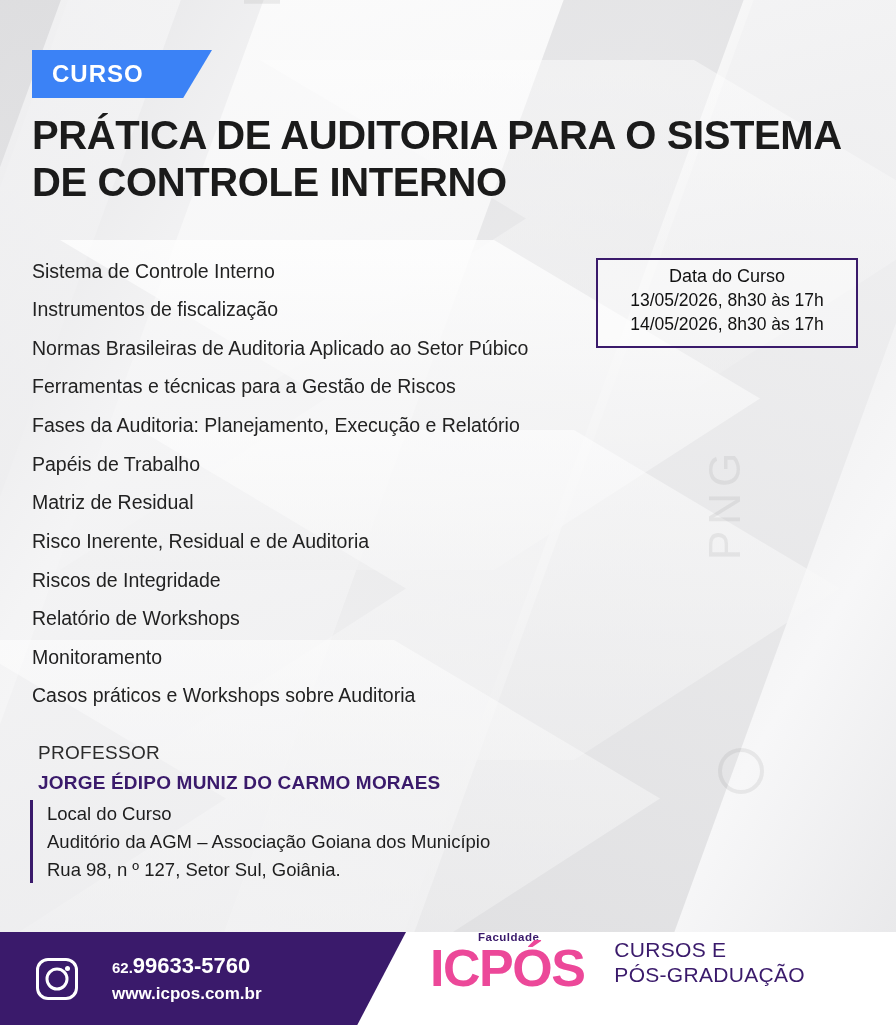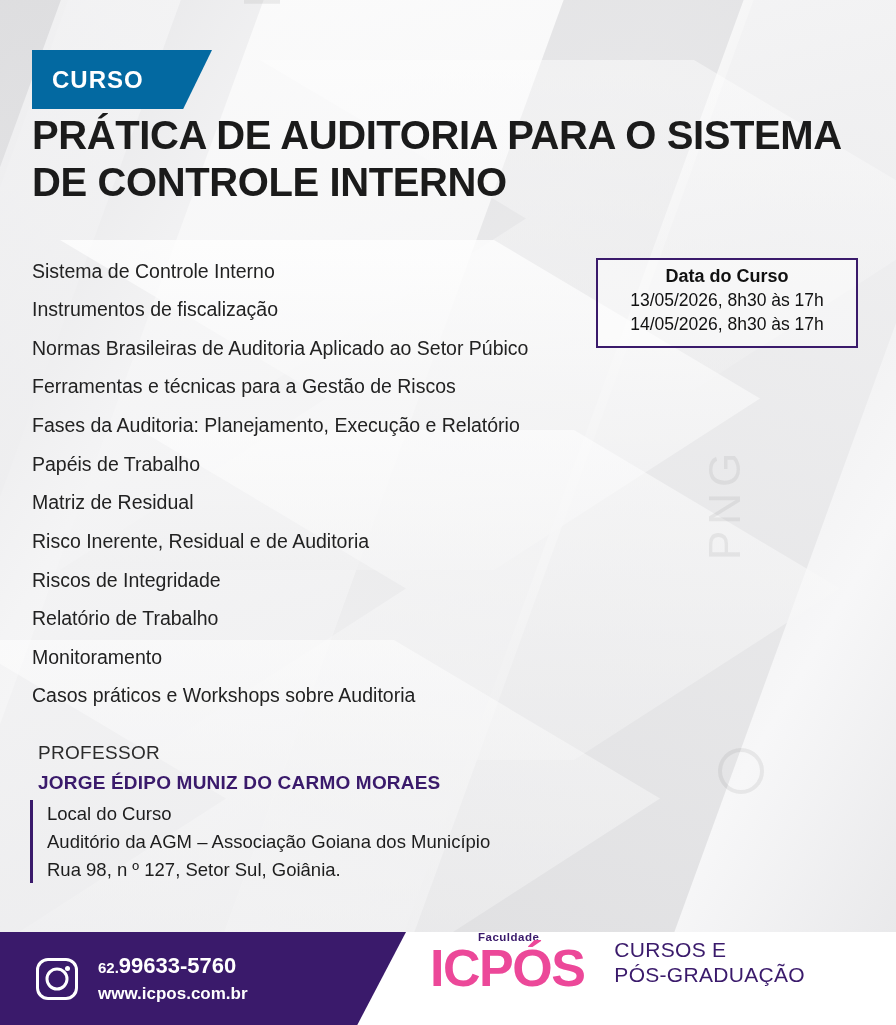--- a/index.html
+++ b/index.html
@@ -58,22 +58,22 @@
     position:absolute;
     width:46px; height:46px;
     border:4px solid rgba(120,120,125,.13);
     border-radius:50%;
     left:718px; top:748px;
   }
 
   
   .curso-tag {
     position:absolute; left:32px; top:50px;
-    height:59px;
-    background:#0369a1;
+    height:48px;
+    background:#3b82f6;
     color:#ffffff;
     font-size:24px;
     font-weight:bold;
     letter-spacing:1px;
     display:flex; align-items:center;
     padding:0 26px 0 20px;
     clip-path:polygon(0 0, 100% 0, 84% 100%, 0 100%);
     width:180px;
   }
 
@@ -104,21 +104,21 @@
   
   .date-box {
     position:absolute; right:38px; top:258px;
     width:262px;
     border:2px solid #3a1a6b;
     background:rgba(255,255,255,.45);
     padding:6px 10px 10px;
     text-align:center;
   }
   .date-box .date-title {
-    font-size:18px; font-weight:bold; color:#111;
+    font-size:18px; font-weight:normal; color:#111;
     margin-bottom:2px;
     text-align:center;
   }
   .date-box .date-line {
     font-size:17.5px; color:#111; line-height:1.35;
   }
 
   
   .prof-wrap { position:absolute; left:38px; top:742px; }
   .prof-label { font-size:19px; color:#2b2b2b; letter-spacing:.3px; }
@@ -142,20 +142,21 @@
     background:#ffffff;
     display:flex; align-items:stretch;
   }
   .footer-left {
     width:406px;
     background:#3a1a6b;
     clip-path:polygon(0 0, 100% 0, 88% 100%, 0 100%);
     display:flex; align-items:center;
     padding-left:36px;
     color:#fff;
+    gap:14px;
   }
   .ig-icon {
     width:42px; height:42px;
     border:3px solid #ffffff;
     border-radius:12px;
     position:relative;
     flex:0 0 auto;
   }
   .ig-icon:before {
     content:""; position:absolute;
@@ -227,21 +228,21 @@
   <ul class="topics">
     <li>Sistema de Controle Interno</li>
     <li>Instrumentos de fiscalização</li>
     <li>Normas Brasileiras de Auditoria Aplicado ao Setor Púbico</li>
     <li>Ferramentas e técnicas para a Gestão de Riscos</li>
     <li>Fases da Auditoria: Planejamento, Execução e Relatório</li>
     <li>Papéis de Trabalho</li>
     <li>Matriz de Residual</li>
     <li>Risco Inerente, Residual e de Auditoria</li>
     <li>Riscos de Integridade</li>
-    <li>Relatório de Trabalho</li>
+    <li>Relatório de Workshops</li>
     <li>Monitoramento</li>
     <li>Casos práticos e Workshops sobre Auditoria</li>
   </ul>
 
   <div class="date-box">
     <div class="date-title">Data do Curso</div>
     <div class="date-line">13/05/2026, 8h30 às 17h</div>
     <div class="date-line">14/05/2026, 8h30 às 17h</div>
   </div>
 

